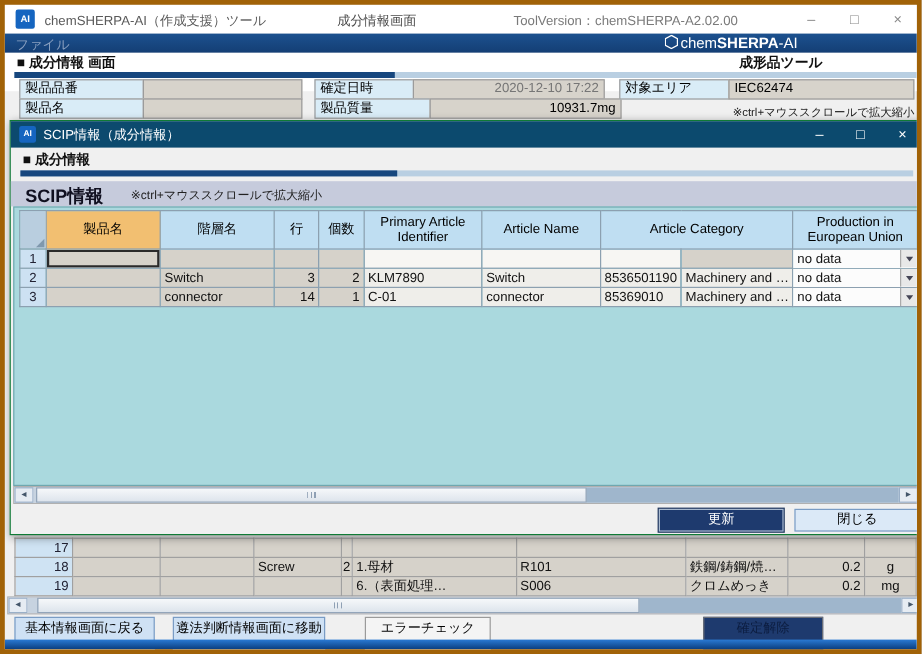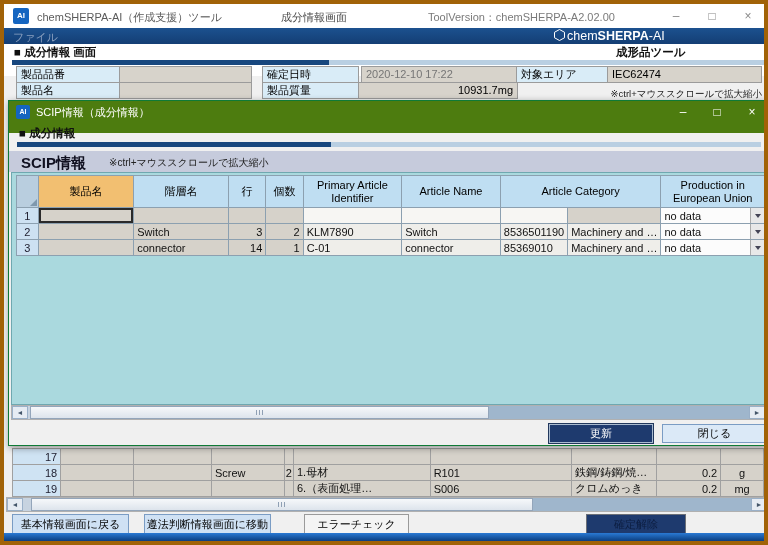--- a/index.html
+++ b/index.html
@@ -70,21 +70,21 @@
   .fbtn-back  { left:8px;   width:117px; }
   .fbtn-move  { left:140px; width:127px; }
   .fbtn-err   { left:300px; width:105px; background:#f4f4f4; border:1px solid #9a9a9a; }
   .fbtn-unconf{ left:582px; width:100px; background:#1e3a6e; color:#0c1d40; border:1px solid #6b6f77; }
   .bottom-strip { position:absolute; left:0; right:0; bottom:0; height:8px;
                   background:linear-gradient(180deg,#2a7ad4,#0b3e7f); }
 
   
   .dialog { position:absolute; left:4px; top:96px; width:760px; height:346px; background:#f0f0f0;
             border:1px solid #0f7a36; box-shadow:1px 2px 7px rgba(0,0,0,0.40); }
-  .dlg-titlebar { position:relative; height:32px; background:#4d7c0f; }
+  .dlg-titlebar { position:relative; height:22px; background:#0c4a6e; }
   .dlg-icon { position:absolute; left:7px; top:4px; width:14px; height:14px; background:#1565c0;
               color:#fff; font-size:7px; font-weight:bold; text-align:center; line-height:14px; border-radius:2px; }
   .dlg-title { position:absolute; left:27px; top:4px; font-size:11px; color:#fff; }
   .dlg-ctl { position:absolute; top:2px; width:20px; height:18px; color:#fff; font-size:12px;
              text-align:center; line-height:18px; }
   .dlg-min { left:664px; } .dlg-max { left:698px; } .dlg-x { left:733px; }
   .dlg-section { position:absolute; left:10px; top:25px; font-size:11.5px; font-weight:bold; color:#101010; }
   .dlg-progress { position:absolute; left:8px; top:41px; width:744px; height:5px; background:#b9cfe2; }
   .dlg-progress .fill { width:314px; height:100%; background:#17477e; }
   .scip-band { position:absolute; left:0; top:50px; right:0; height:21px; background:#c6cbdc; }
@@ -146,21 +146,21 @@
   </div>
   <div class="progress">
       <div class="fill"></div>
     </div>
 
   <div class="flabel" style="left:12px;top:62px;width:104px;">製品品番</div>
   <div class="ffield" style="left:115px;top:62px;width:133px;"></div>
   <div class="flabel" style="left:12px;top:78px;width:104px;">製品名</div>
   <div class="ffield" style="left:115px;top:78px;width:133px;"></div>
   <div class="flabel" style="left:258px;top:62px;width:97px;">確定日時</div>
-  <div class="ffield dim" style="left:357px;top:62px;width:160px;">2020-12-10 17:22</div>
+  <div class="ffield dim" style="left:340px;top:62px;width:160px;text-align:right;">2020-12-10 17:22</div>
   <div class="flabel" style="left:258px;top:78px;width:97px;">製品質量</div>
   <div class="ffield ralign" style="left:354px;top:78px;width:160px;">10931.7mg</div>
   <div class="flabel" style="left:512px;top:62px;width:92px;">対象エリア</div>
   <div class="ffield" style="left:603px;top:62px;width:155px;">IEC62474</div>
   <div class="hint-main">※ctrl+マウススクロールで拡大縮小</div>
 
   <table class="bg-table">
     <colgroup>
         <col style="width:30px">
         <col style="width:77px">

